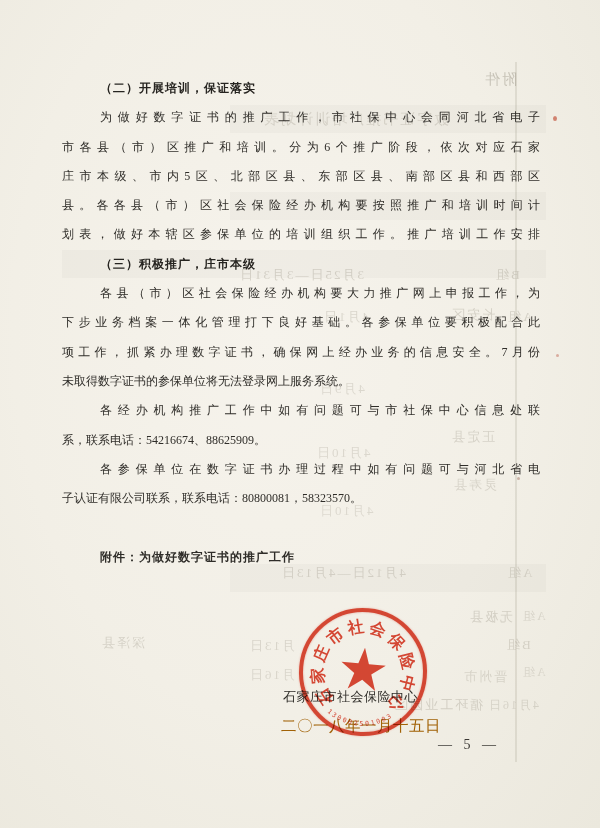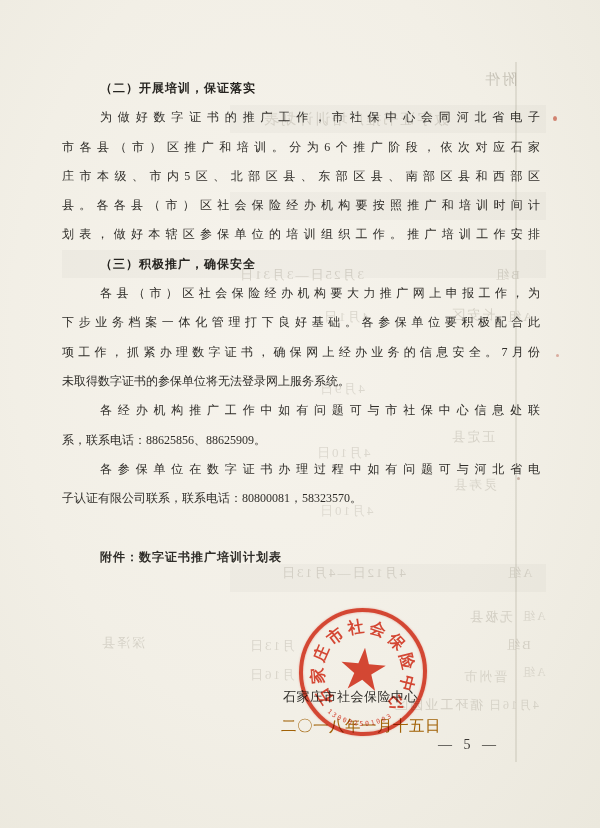--- a/index.html
+++ b/index.html
@@ -114,37 +114,37 @@
 
   <div class="content">
     <div class="line first last heading">（二）开展培训，保证落实</div>
     <div>
         <div class="line first">为做好数字证书的推广工作，市社保中心会同河北省电子</div>
         <div class="line">市各县（市）区推广和培训。分为6个推广阶段，依次对应石家</div>
         <div class="line">庄市本级、市内5区、北部区县、东部区县、南部区县和西部区</div>
         <div class="line">县。各各县（市）区社会保险经办机构要按照推广和培训时间计</div>
         <div class="line">划表，做好本辖区参保单位的培训组织工作。推广培训工作安排</div>
       </div>
-    <div class="line first last heading">（三）积极推广，确保安全</div>
+    <div class="line first last heading">（三）积极推广，庄市本级</div>
     <div>
         <div class="line first">各县（市）区社会保险经办机构要大力推广网上申报工作，为</div>
         <div class="line">下步业务档案一体化管理打下良好基础。各参保单位要积极配合此</div>
         <div class="line">项工作，抓紧办理数字证书，确保网上经办业务的信息安全。7月份</div>
         <div class="line last">未取得数字证书的参保单位将无法登录网上服务系统。</div>
       </div>
     <div>
         <div class="line first">各经办机构推广工作中如有问题可与市社保中心信息处联</div>
-        <div class="line last">系，联系电话：88625856、88625909。</div>
+        <div class="line last">系，联系电话：54216674、88625909。</div>
       </div>
     <div>
         <div class="line first">各参保单位在数字证书办理过程中如有问题可与河北省电</div>
         <div class="line last">子认证有限公司联系，联系电话：80800081，58323570。</div>
       </div>
     <div class="spacer"></div>
-    <div class="line first last attach">附件：数字证书推广培训计划表</div>
+    <div class="line first last attach">附件：为做好数字证书的推广工作</div>
   </div>
 
   <div class="sig">石家庄市社会保险中心</div>
   <div class="date">二〇一八年一月十五日</div>
   <div class="pagenum">— 5 —</div>
 
   <div class="seal" id="seal">
     <div class="seal-ring"></div>
     <span class="seal-star">★</span>
   <span class="seal-ch" style="transform: translate(0px, -50%) rotate(-128deg) translateY(-45px);">石</span>

